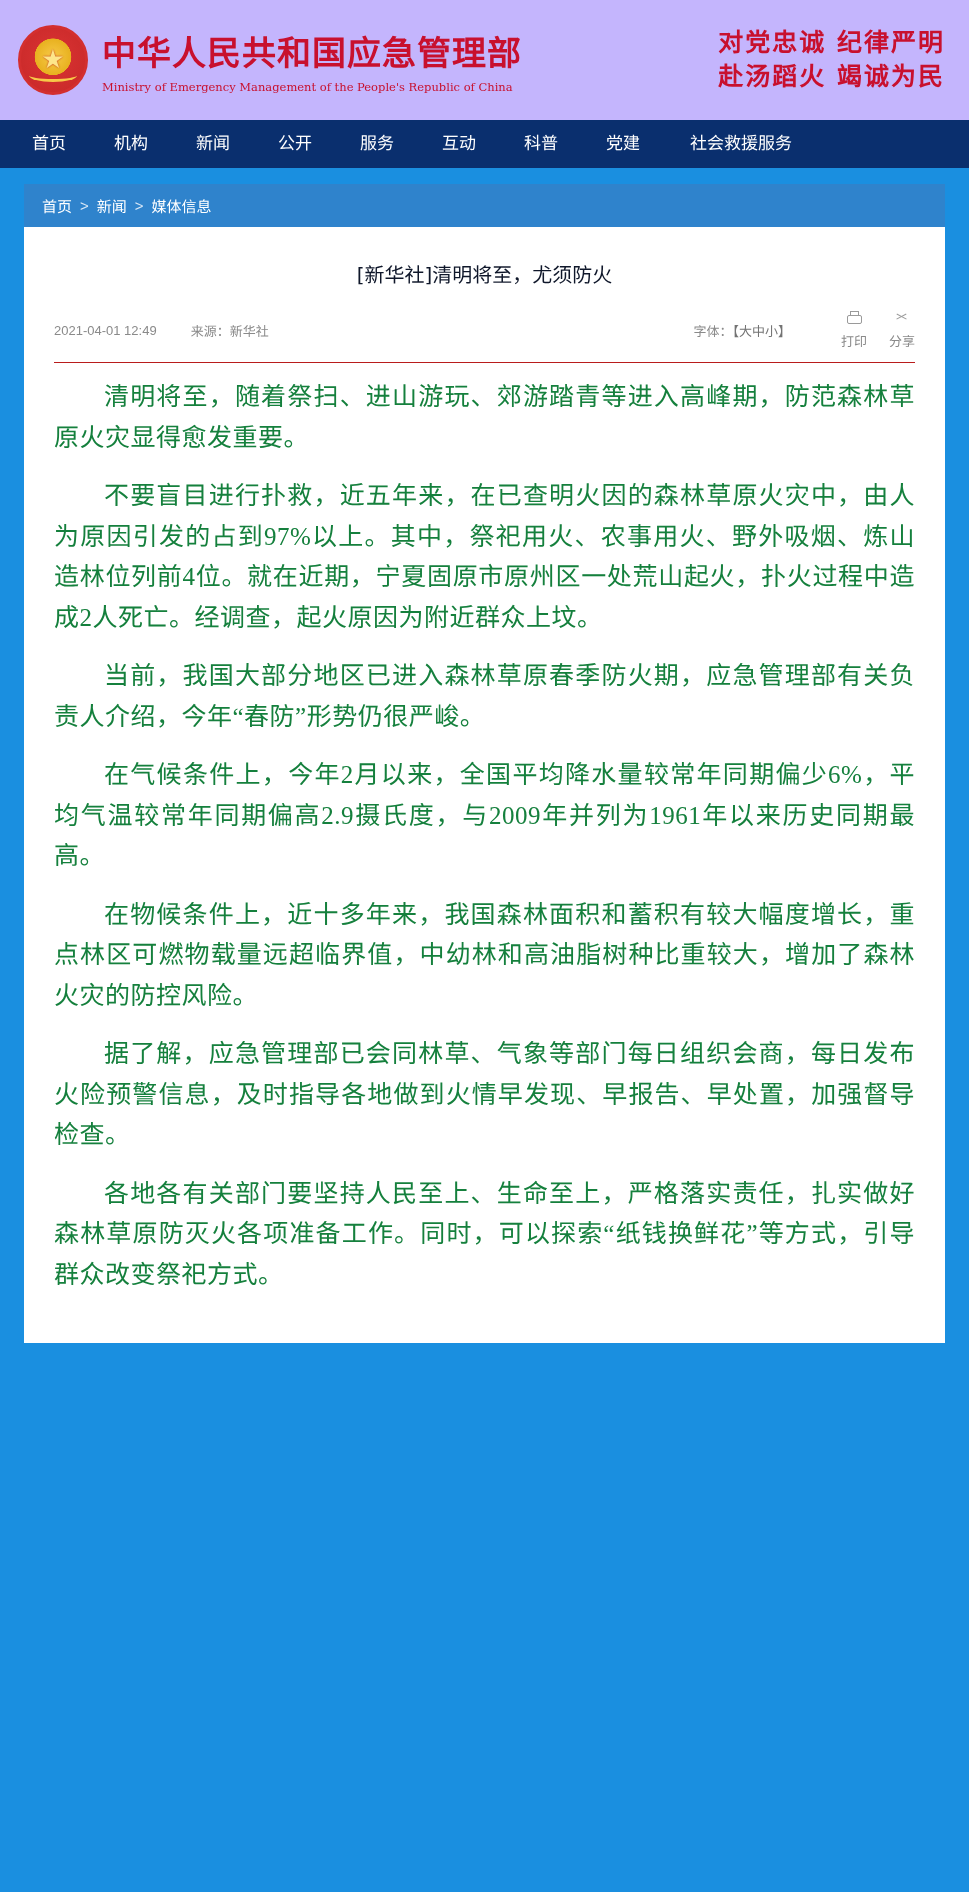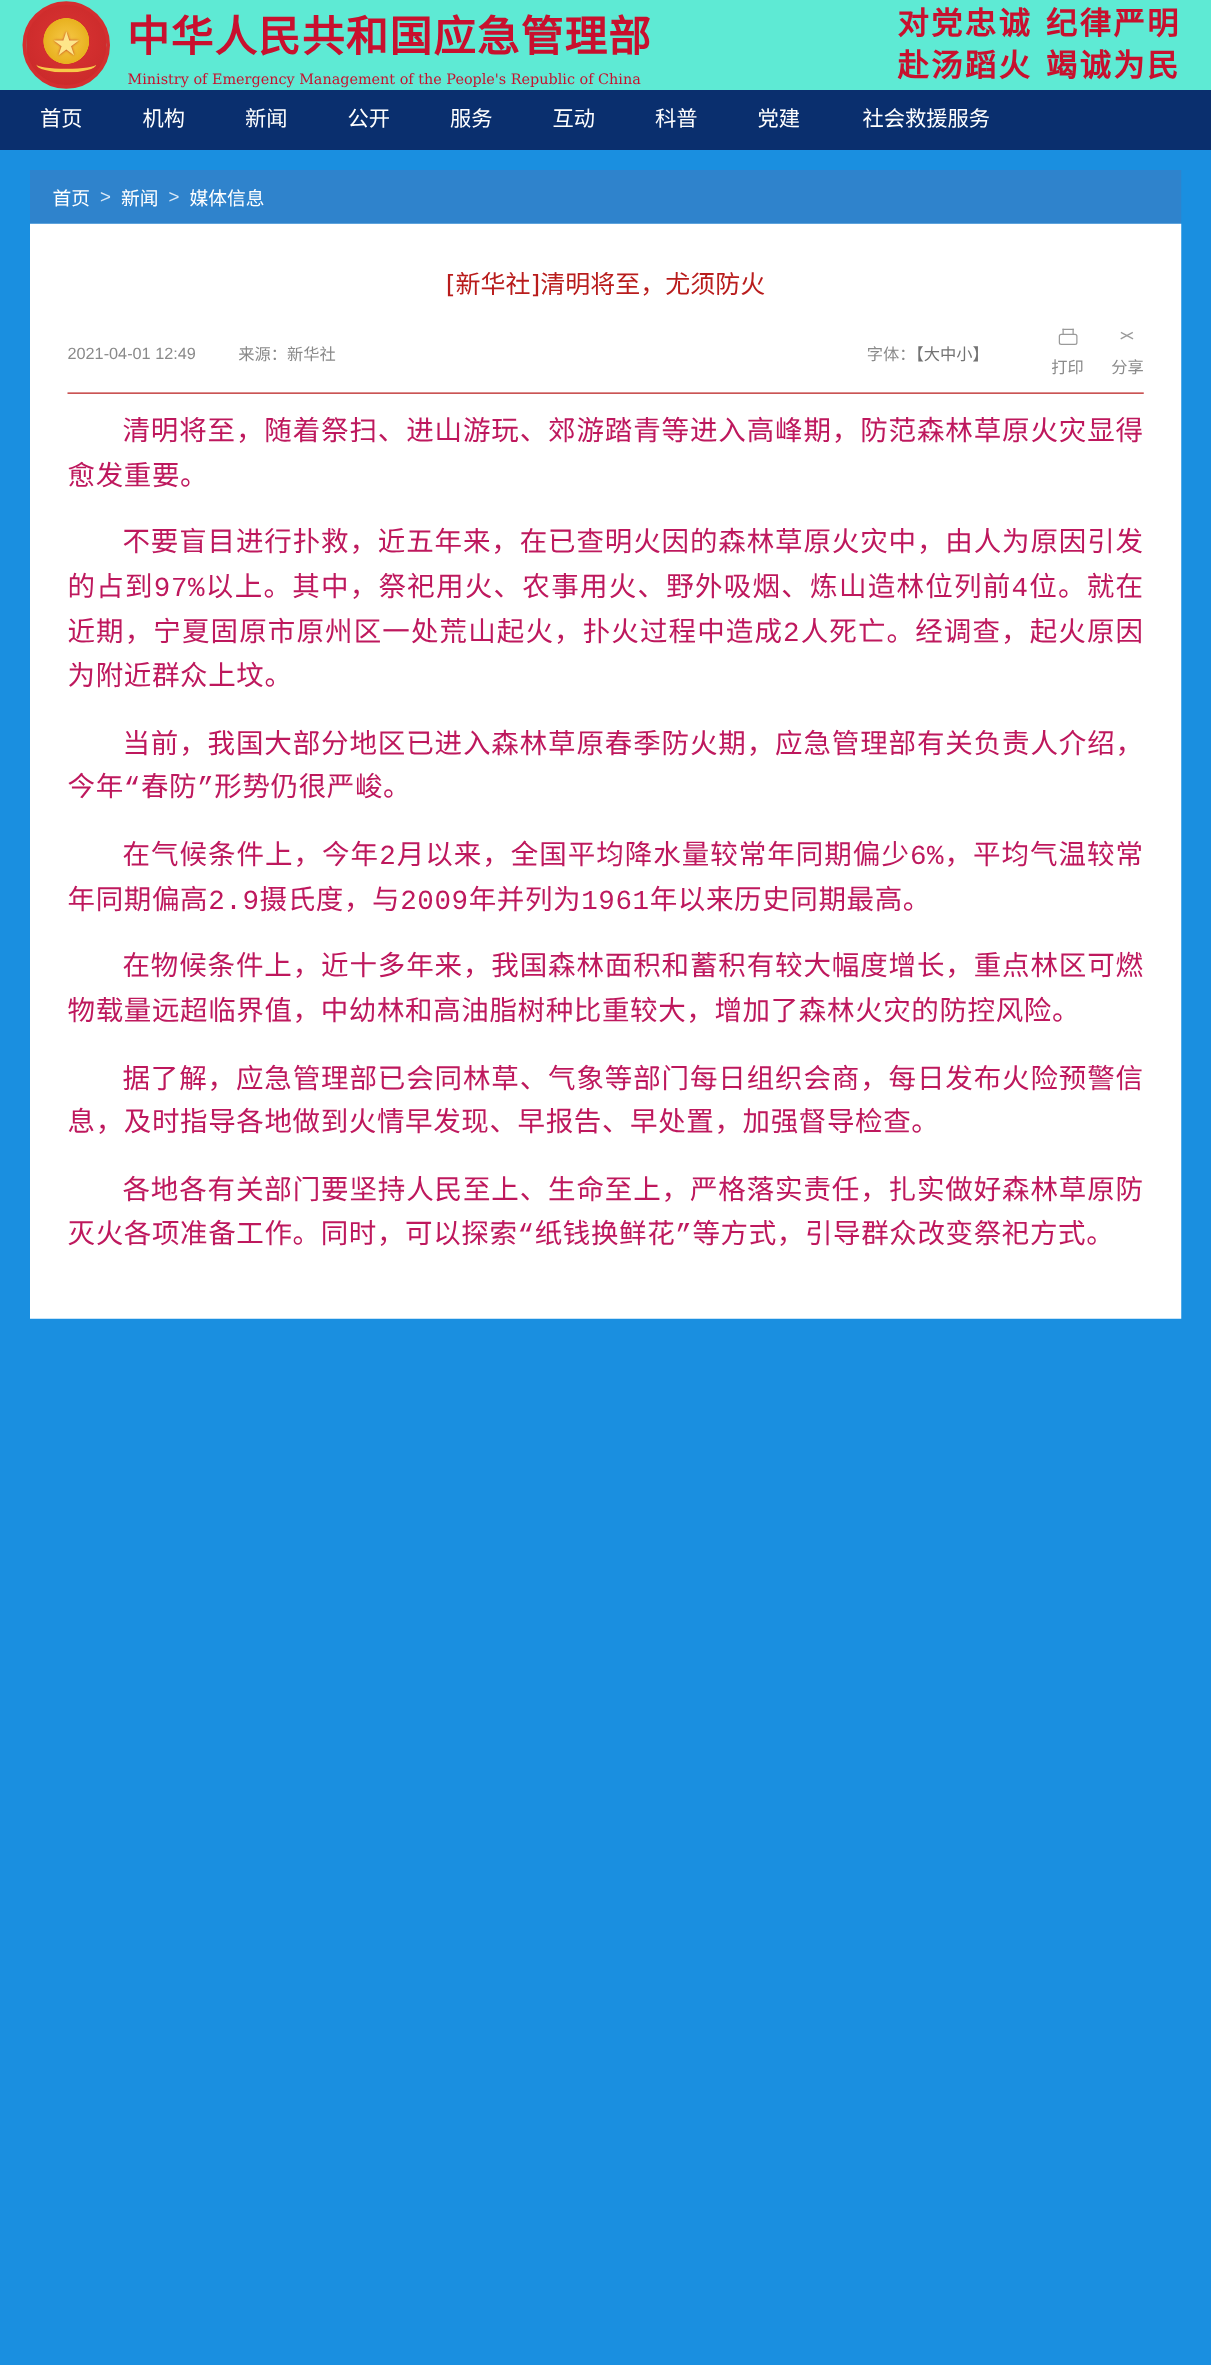--- a/index.html
+++ b/index.html
@@ -13,22 +13,22 @@
   .page {
     width: 969px;
     min-height: 1892px;
     background: #1a8fe0;
     position: relative;
     overflow: hidden;
   }
 
   
   .site-header {
-    background: #5eead4;
-    height: 72px;
+    background: #c4b5fd;
+    height: 120px;
     display: flex;
     align-items: center;
     padding: 0 18px;
     position: relative;
   }
   .emblem {
     width: 70px; height: 70px;
     border-radius: 50%;
     background: radial-gradient(circle at 50% 45%, #f7c948 0%, #e8b11f 38%, #d32f2f 39%, #c62828 100%);
     border: 3px solid #d32f2f;
@@ -120,21 +120,21 @@
   .breadcrumb .crumb { cursor: pointer; }
   .breadcrumb .sep { color: #dbe9f7; }
 
   .article {
     background: #ffffff;
     padding: 26px 30px 30px 30px;
   }
   .article-title {
     text-align: center;
     font-size: 20px;
-    color: #b91c1c;
+    color: #0f172a;
     font-weight: normal;
     margin: 6px 0 22px 0;
     font-family: "DejaVu Sans", "Liberation Sans", sans-serif;
   }
   .meta-row {
     display: flex;
     align-items: center;
     font-size: 13px;
     color: #8a8a8a;
     border-bottom: 1px solid #b91c1c;
@@ -170,24 +170,24 @@
     position: absolute; left: 2px; top: 6px; width: 11px; height: 1.4px;
     background: #9a9a9a; transform: rotate(-28deg);
   }
   .ico-share::after {
     content: "";
     position: absolute; left: 2px; top: 6px; width: 11px; height: 1.4px;
     background: #9a9a9a; transform: rotate(28deg);
   }
 
   .body-text p {
-    font-family: Liberation Mono, monospace;
-    font-size: 22px;
+    font-family: Liberation Serif, serif;
+    font-size: 25px;
     line-height: 1.62;
-    color: #be185d;
+    color: #15803d;
     margin: 0 0 18px 0;
     text-indent: 2em;
     text-align: justify;
     letter-spacing: 0.5px;
   }
 </style>
 </head>
 <body>
 
 <div class="page">

